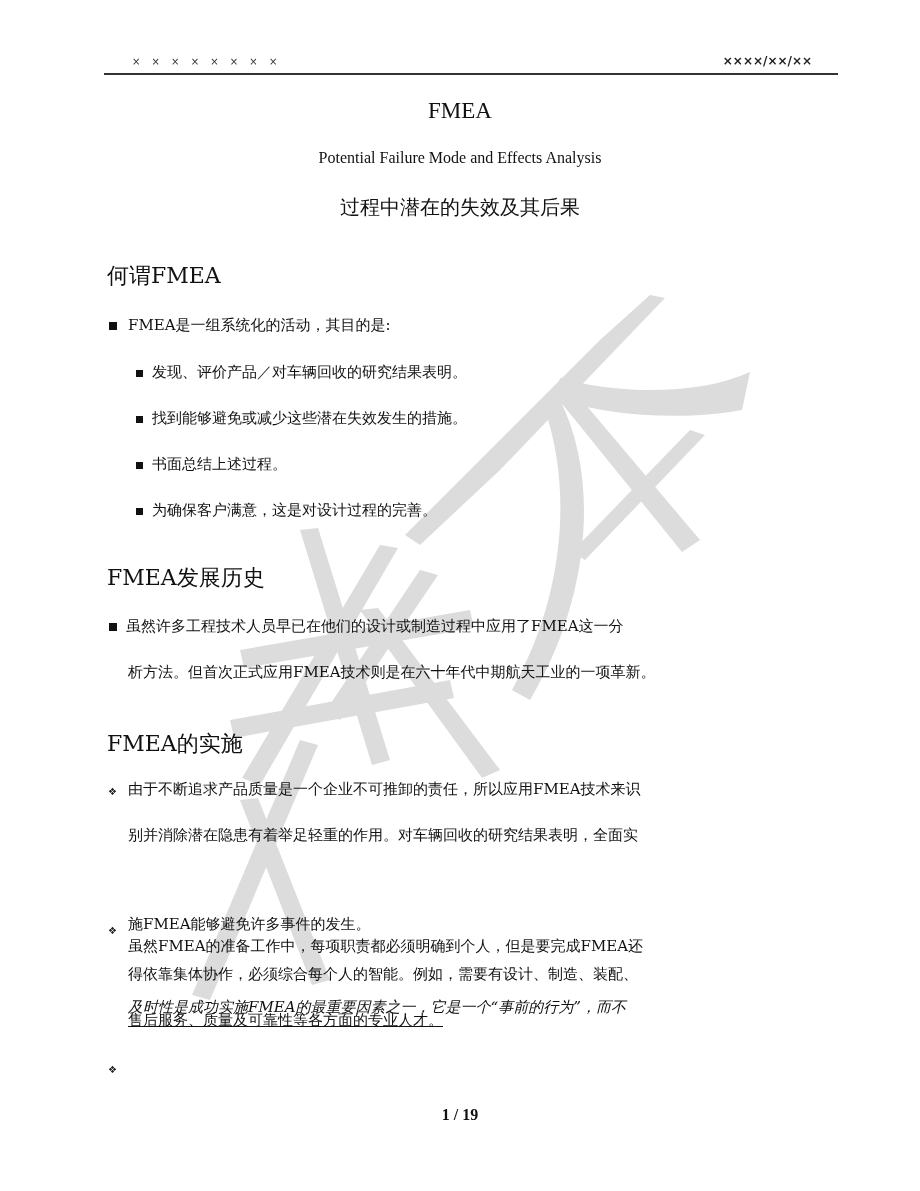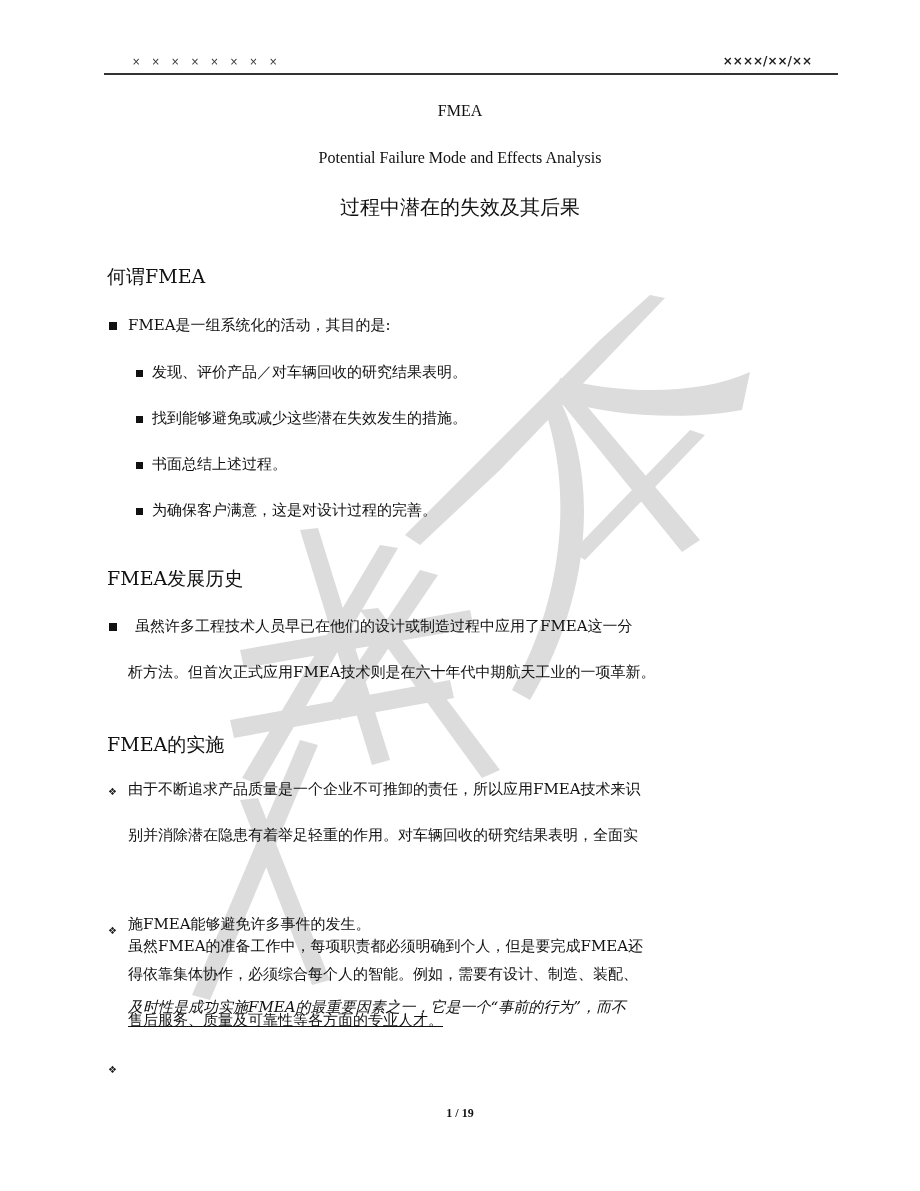--- a/index.html
+++ b/index.html
@@ -7,27 +7,27 @@
            font-family: "DejaVu Serif", "Liberation Serif", serif; color: #111; }
     .page { position: absolute; left: 0; top: 0; width: 920px; height: 1191px; }
     .watermark { position: absolute; left: 0; top: 0; width: 920px; height: 1191px; pointer-events: none; z-index: 0; }
     .header { position: absolute; left: 104px; top: 52px; width: 734px; height: 22px; z-index: 2; }
     .header-left { position: absolute; left: 28px; top: 4px; font-family: "DejaVu Sans", sans-serif; font-size: 10px; letter-spacing: 4px; color: #333; }
     .header-right { position: absolute; right: 26px; top: 2px; font-family: "DejaVu Sans", sans-serif; font-size: 12px; font-weight: bold; color: #222; }
     .header-rule { position: absolute; left: 104px; top: 73px; width: 734px; height: 2px; background: #333; z-index: 2; }
     .content { position: absolute; left: 0; top: 0; width: 920px; z-index: 1; }
     .line { position: absolute; font-size: 15px; white-space: nowrap; line-height: 24px; }
     .center { left: 0; width: 920px; text-align: center; }
-    .title-en { font-family: "Liberation Serif", serif; font-size: 16px; }
+    .title-en { font-family: "Liberation Serif", serif; font-size: 23px; }
     .subtitle { font-family: "Liberation Serif", serif; font-size: 16px; }
-    .section { left: 107px; font-size: 19px; }
+    .section { left: 107px; font-size: 22px; }
     .bullet-sq { position: absolute; width: 8px; height: 8px; background: #111; }
     .bullet-sq.small { width: 7px; height: 7px; }
     .bullet-diamond { position: absolute; font-size: 10px; color: #222; font-family: "DejaVu Sans", sans-serif; }
-    .footer { position: absolute; left: 0; width: 920px; top: 1106px; text-align: center; font-family: "Liberation Serif", serif; font-weight: bold; font-size: 12px; z-index: 2; }
+    .footer { position: absolute; left: 0; width: 920px; top: 1106px; text-align: center; font-family: "Liberation Serif", serif; font-weight: bold; font-size: 16px; z-index: 2; }
   </style>
 </head>
 <body>
 
 <div class="page">
 
   <svg class="watermark" viewBox="0 0 920 1191" xmlns="http://www.w3.org/2000/svg">
     <g fill="#dcdcdc">
 
       <polygon points="650,295 665,298 500,470 420,545 405,535 600,340"></polygon>
@@ -84,21 +84,21 @@
       <div class="line" style="left:152px; top:452px;">书面总结上述过程。</div>
     </div>
     <div>
       <span class="bullet-sq small" style="left:136px; top:508px;"></span>
       <div class="line" style="left:152px; top:498px;">为确保客户满意，这是对设计过程的完善。</div>
     </div>
 
     <div class="line section" style="top:566px;">FMEA发展历史</div>
     <div>
       <span class="bullet-sq" style="left:109px; top:623px;"></span>
-      <div class="line" style="left:135px; top:614px;text-align:center;">虽然许多工程技术人员早已在他们的设计或制造过程中应用了FMEA这一分</div>
+      <div class="line" style="left:126px; top:614px;text-align:center;">虽然许多工程技术人员早已在他们的设计或制造过程中应用了FMEA这一分</div>
       <div class="line" style="left:128px; top:660px;">析方法。但首次正式应用FMEA技术则是在六十年代中期航天工业的一项革新。</div>
     </div>
 
     <div class="line section" style="top:732px;">FMEA的实施</div>
 
     <div>
       <span class="bullet-diamond" style="left:108px; top:786px;">❖</span>
       <div class="line" style="left:128px; top:777px;">由于不断追求产品质量是一个企业不可推卸的责任，所以应用FMEA技术来识</div>
       <div class="line" style="left:128px; top:823px;">别并消除潜在隐患有着举足轻重的作用。对车辆回收的研究结果表明，全面实</div>
       <div class="line" style="left:128px; top:912px;">施FMEA能够避免许多事件的发生。</div>

